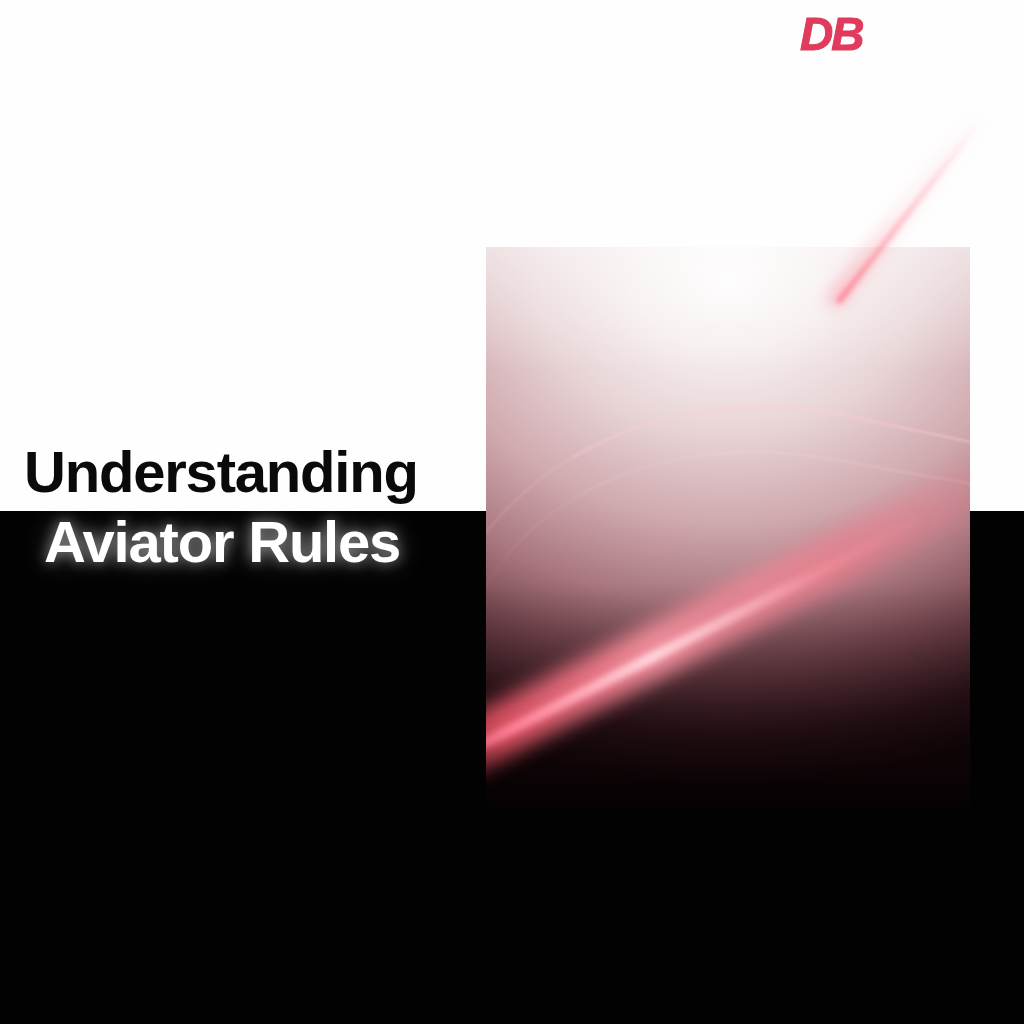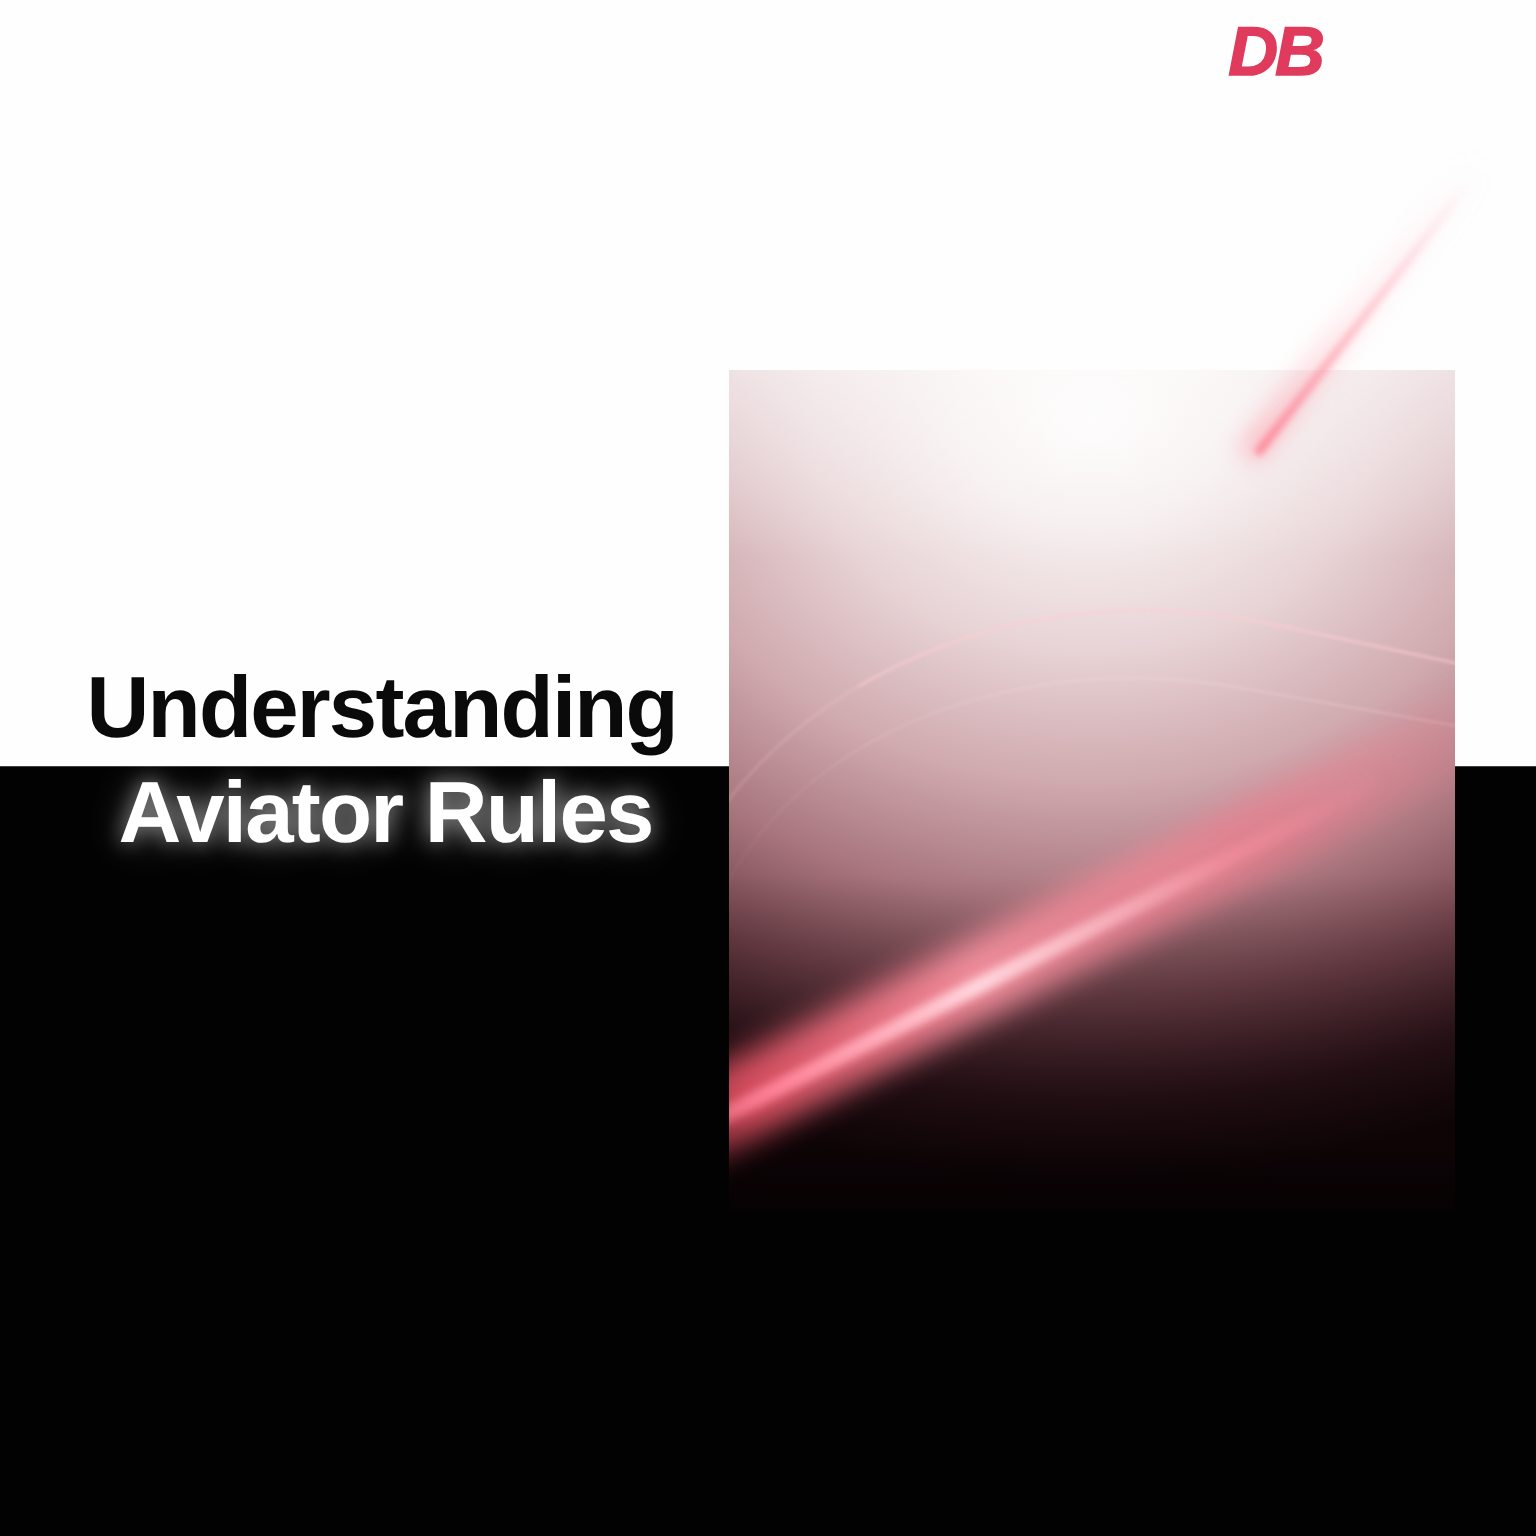--- a/index.html
+++ b/index.html
@@ -1,19 +1,19 @@
 <!DOCTYPE html>
 <html><head>
 <meta charset="utf-8">
 <style>
   html,body{margin:0;padding:0;background:#000;}
   *{box-sizing:border-box;}
   .stage{
     position:relative;width:1024px;height:1024px;overflow:hidden;
-    font-family:"Liberation Sans",sans-serif;background:#000;text-align:center;
+    font-family:"Liberation Sans",sans-serif;background:#000;
   }
   
   .bg-white{position:absolute;left:0;top:0;width:1024px;height:511px;background:#fefefe;}
   .bg-black{position:absolute;left:0;top:511px;width:1024px;height:513px;background:#020202;}
 
   
   .logo{
     position:absolute;left:800px;top:10px;width:100px;height:48px;
     z-index:40;
   }
@@ -21,21 +21,21 @@
     font-size:46px;font-weight:bold;font-style:italic;letter-spacing:-2px;
     color:#e03a5c;line-height:48px;
     font-family:"Liberation Sans",sans-serif;
     -webkit-text-stroke:1px #e03a5c;
   }
 
   
   .headline{position:absolute;left:0;top:437px;width:470px;z-index:30;}
   .line{
     font-size:58px;font-weight:bold;letter-spacing:-1.2px;
-    line-height:70px;padding-left:39px;white-space:nowrap;
+    line-height:70px;padding-left:24px;white-space:nowrap;
   }
   .line-1{color:#0a0a0a;}
   .line-2{
     padding-left:44px;color:#ffffff;
     text-shadow:0 0 14px rgba(255,255,255,.55),0 0 30px rgba(255,255,255,.30);
   }
 
   
   .panel{
     position:absolute;left:486px;top:247px;width:484px;height:561px;

